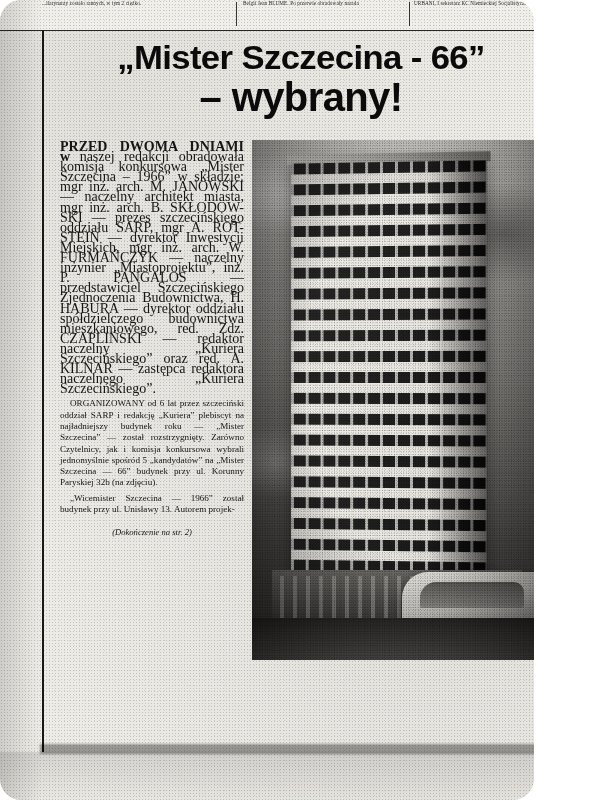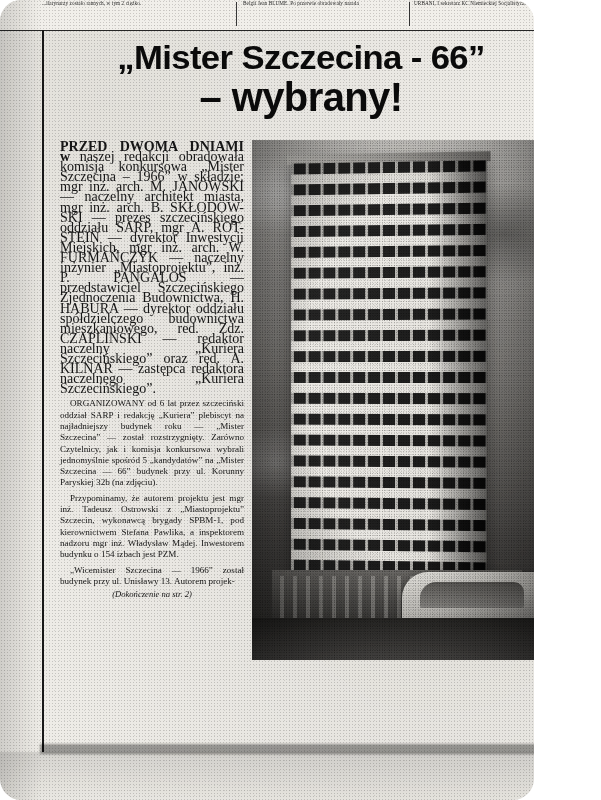--- a/index.html
+++ b/index.html
@@ -135,21 +135,21 @@
   #lede .reg { font-weight: normal; }
   .para {
     font-size: 9.1px;
     line-height: 11.3px;
     text-align: justify;
     text-indent: 10px;
     margin-top: 4px;
     font-family: "Liberation Serif", serif;
   }
   #contnote {
-    margin-top: 2px;
+    margin-top: 12px;
     font-size: 8.6px;
     font-style: italic;
     text-align: center;
     font-family: "Liberation Serif", serif;
   }
 
   
   #photo {
     position: absolute;
     left: 252px;
@@ -342,21 +342,20 @@
   <div id="headline">
     <div id="hl1">„Mister Szczecina - 66”</div>
     <div id="hl2">– wybrany!</div>
   </div>
 
   <div id="colbody">
     <div id="lede">
       <span>PRZED DWOMA DNIAMI w</span><span class="reg">&nbsp;</span><span class="reg">naszej redakcji obradowała komisja konkursowa „Mister Szczecina – 1966” w składzie: mgr inż. arch. M. JANOWSKI — naczelny architekt miasta, mgr inż. arch. B. SKŁODOW-SKI — prezes szczecińskiego oddziału SARP, mgr A. ROT-STEIN — dyrektor Inwestycji Miejskich, mgr inż. arch. W. FURMAŃCZYK — naczelny inżynier „Miastoprojektu”, inż. P. PANGALOS — przedstawiciel Szczecińskiego Zjednoczenia Budownictwa, H. HABURA — dyrektor oddziału spółdzielczego budownictwa mieszkaniowego, red. Zdz. CZAPLIŃSKI — redaktor naczelny „Kuriera Szczecińskiego” oraz red. A. KILNAR — zastępca redaktora naczelnego „Kuriera Szczecińskiego”.</span>
     </div>
     <div class="para">ORGANIZOWANY od 6 lat przez szczeciński oddział SARP i redakcję „Kuriera” plebiscyt na najładniejszy budynek roku — „Mister Szczecina” — został rozstrzygnięty. Zarówno Czytelnicy, jak i komisja konkursowa wybrali jednomyślnie spośród 5 „kandydatów” na „Mister Szczecina — 66” budynek przy ul. Korunny Paryskiej 32b (na zdjęciu).</div>
-    <div class="para">Przypominamy, że autorem projektu jest mgr inż. Tadeusz Ostrowski z „Miastoprojektu” Szczecin, wykonawcą brygady SPBM-1, pod kierownictwem Stefana Pawlika, a inspektorem nadzoru mgr inż. Władysław Mądej. Inwestorem budynku o 154 izbach jest PZM.</div>
     <div class="para">„Wicemister Szczecina — 1966” został budynek przy ul. Unisławy 13. Autorem projek-</div>
     <div id="contnote">(Dokończenie na str. 2)</div>
   </div>
 
   <div id="photo">
     <div class="sky"></div>
     <div class="clouds"></div>
     <div id="tower">
       <div class="roof"></div>
       <div class="floors"></div>

